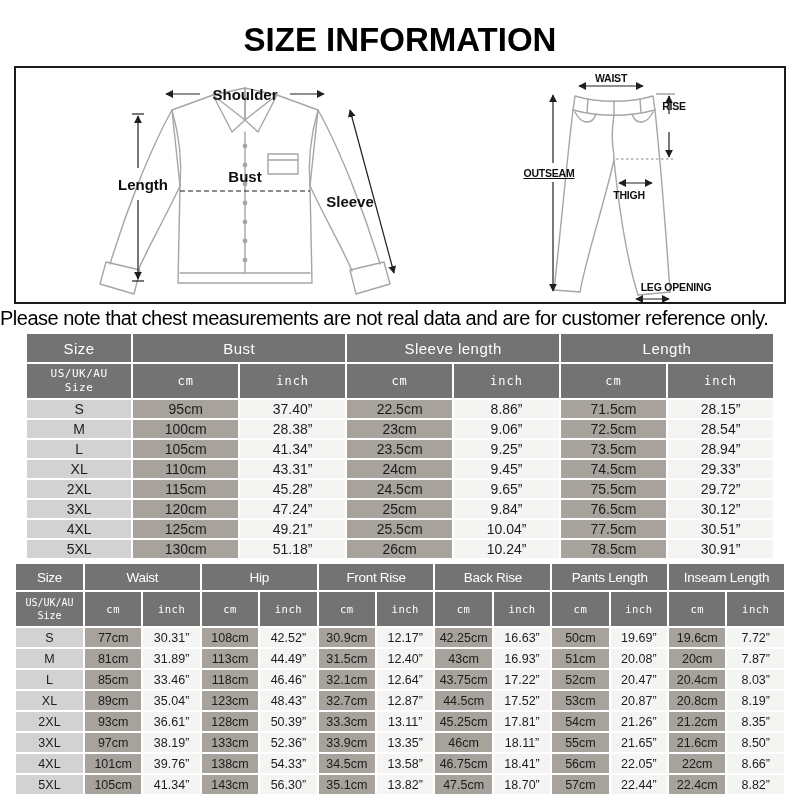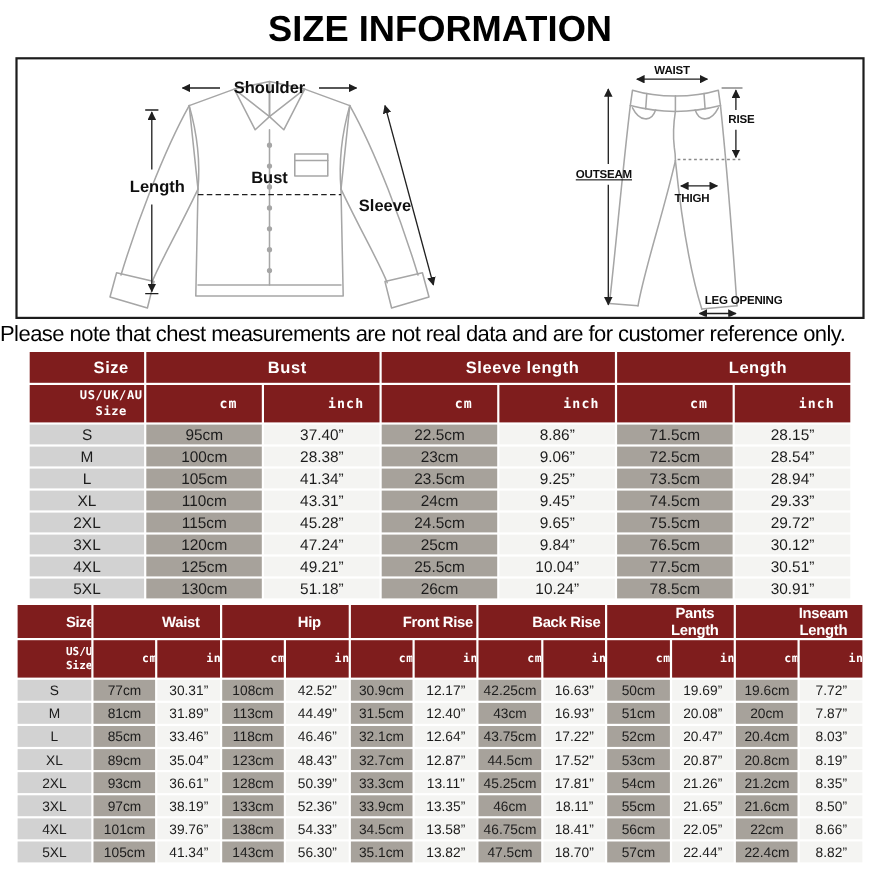--- a/index.html
+++ b/index.html
@@ -1,21 +1,21 @@
 <!DOCTYPE html>
 <html><head>
 <meta charset="utf-8">
 <style>
   html,body{margin:0;padding:0;}
   body{
     width:800px;height:800px;background:#ffffff;overflow:hidden;
     font-family:"Liberation Sans",sans-serif;color:#111;
   }
   .title{
-    margin:6px 0 6px;text-align:center;
+    margin:20px 0 6px;text-align:center;
     font-size:33px;font-weight:bold;letter-spacing:0;line-height:40px;color:#000;
   }
   
   .diagram-box{
     position:relative;margin:0 14px;height:234px;
     border:2px solid #1c1c1c;background:#fff;
   }
   .diagram-box svg{position:absolute;top:0;}
   .svg-shirt{left:4px;}
   .svg-pants{left:452px;}
@@ -26,21 +26,21 @@
   .slab{font-size:15px;}
   .plab{font-size:10.5px;letter-spacing:-0.2px;}
   
   .note{
     margin:3px 0 2px;text-align:left;white-space:nowrap;
     font-size:20px;letter-spacing:-0.5px;color:#000;
   }
   
   table{border-collapse:separate;border-spacing:2px;table-layout:fixed;}
   th,td{text-align:center;vertical-align:middle;padding:0;overflow:hidden;}
-  th{background:#7f1d1d;color:#fff;font-weight:bold;padding-left:44px;}
+  th{background:#737373;color:#fff;font-weight:normal;}
   td{color:#1c1c1c;}
   .c-size{background:#d2d2d2;}
   .c-cm{background:#a7a29b;}
   .c-inch{background:#f4f4f2;}
 
   .t1{width:750px;margin:2px auto 0;}
   .t1 .gh{height:28px;font-size:15px;letter-spacing:0.5px;}
   .t1 .sh{height:34px;font-family:"DejaVu Sans Mono",monospace;font-size:12px;letter-spacing:1px;}
   .t1 td{height:18px;font-size:14px;}
   .t1 .pre{white-space:pre-line;line-height:1.3;font-size:11px;letter-spacing:0.5px;}
@@ -135,21 +135,21 @@
       <path d="M168,231 L201,231" marker-start="url(#arw)" marker-end="url(#arw)"></path>
     </g>
   </svg>
 
   <div class="dlabel slab" style="left:229px;top:26px;">Shoulder</div>
   <div class="dlabel slab" style="left:127px;top:116px;">Length</div>
   <div class="dlabel slab" style="left:229px;top:108px;">Bust</div>
   <div class="dlabel slab" style="left:334px;top:133px;">Sleeve</div>
 
   <div class="dlabel plab" style="left:595px;top:10px;">WAIST</div>
-  <div class="dlabel plab" style="left:658px;top:55px;">RISE</div>
+  <div class="dlabel plab" style="left:658px;top:38px;">RISE</div>
   <div class="dlabel plab" style="left:533px;top:105px;text-decoration:underline;">OUTSEAM</div>
   <div class="dlabel plab" style="left:613px;top:127px;text-align:center;">THIGH</div>
   <div class="dlabel plab" style="left:660px;top:219px;">LEG OPENING</div>
 </div>
 
 <div class="note">Please note that chest measurements are not real data and are for customer reference only.</div>
 
 <table class="t1">
   <colgroup>
     <col class="w1-size">

